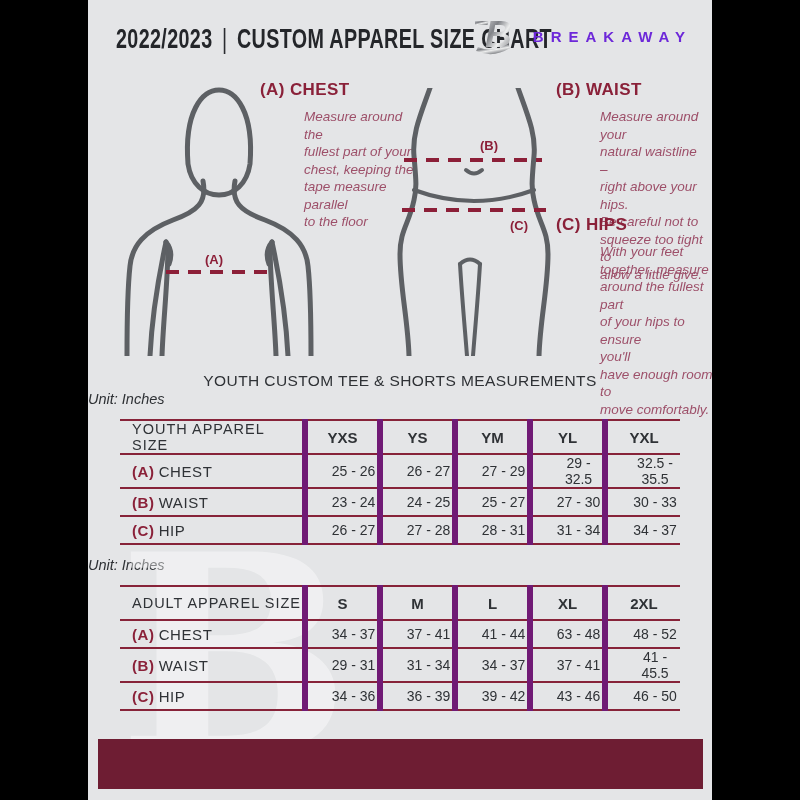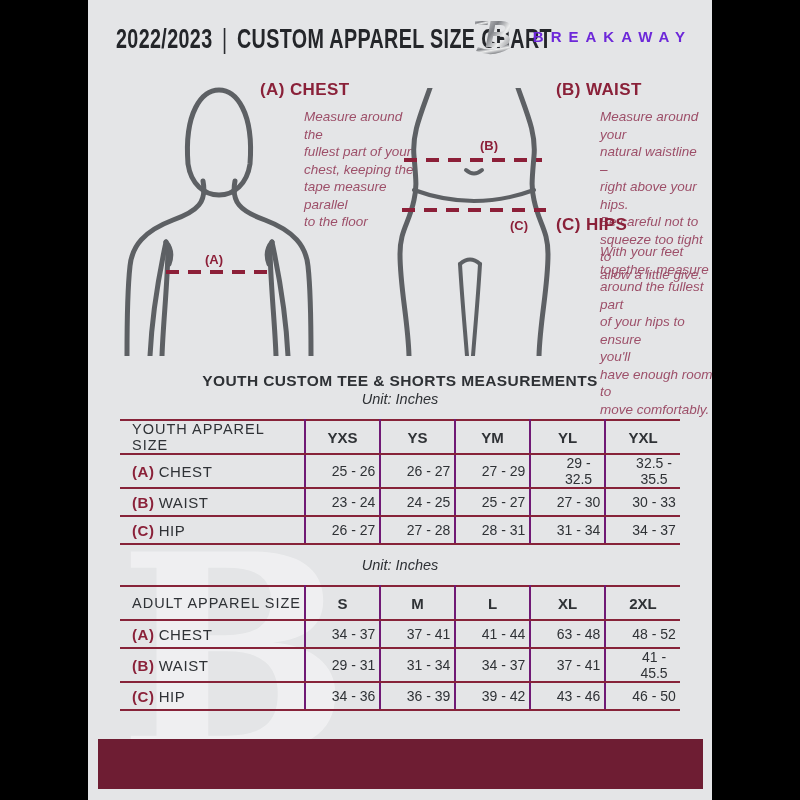--- a/index.html
+++ b/index.html
@@ -30,29 +30,29 @@
   .fig-lower { left:298px; top:14px; }
   .note { position:absolute; }
   .note h3 { font-size:17px; font-weight:bold; color:#8a2139; letter-spacing:.4px; margin-bottom:8px; }
   .note p { font-size:13.5px; font-style:italic; color:#9d4f69; line-height:1.3;
             white-space:pre-line;margin-left:44px; }
   .note-chest { left:172px; top:6px; width:160px; }
   .note-waist { left:468px; top:6px; width:152px; }
   .note-hips  { left:468px; top:141px; width:158px; }
 
   
-  .tbl-title { text-align:center; font-size:15.5px; font-weight:bold; letter-spacing:.4px;
+  .tbl-title { text-align:center; font-size:15.5px; font-weight:normal; letter-spacing:.4px;
                color:#2e3135; margin-top:10px; }
-  .tbl-unit  { text-align:center; font-size:14.5px; font-style:italic; color:#2e3135;
+  .tbl-unit  { text-align:left; font-size:14.5px; font-style:italic; color:#2e3135;
                margin:1px 0 8px; }
   .size-table { width:560px; margin:12px auto; border-collapse:collapse; table-layout:fixed;
                 border-top:2px solid #872339; position:relative; z-index:1; }
   .size-table th, .size-table td { border-bottom:2px solid #872339; text-align:center;
                 color:#2f3236; font-size:14px; font-weight:normal; }
-  .size-table th + th, .size-table td + td { border-left:2px solid #701a75; }
+  .size-table th + th, .size-table td + td { border-left:6px solid #701a75; }
   .size-table th { height:34px; font-weight:bold; font-size:15px; }
   .size-table td { height:28px;padding-left:22px; }
   .size-table .lbl { text-align:left; padding-left:12px; }
   .size-table th.lbl { font-weight:normal; font-size:14.5px; letter-spacing:1px; }
   .size-table td.lbl { font-size:15px; letter-spacing:.6px; }
   .pfx { color:#8a2139; font-weight:bold; margin-right:4px; }
   col.c0 { width:185px; } col.cv { width:75px; }
 
   
   .footer-bar { position:absolute; left:10px; top:739px; width:605px; height:50px;

